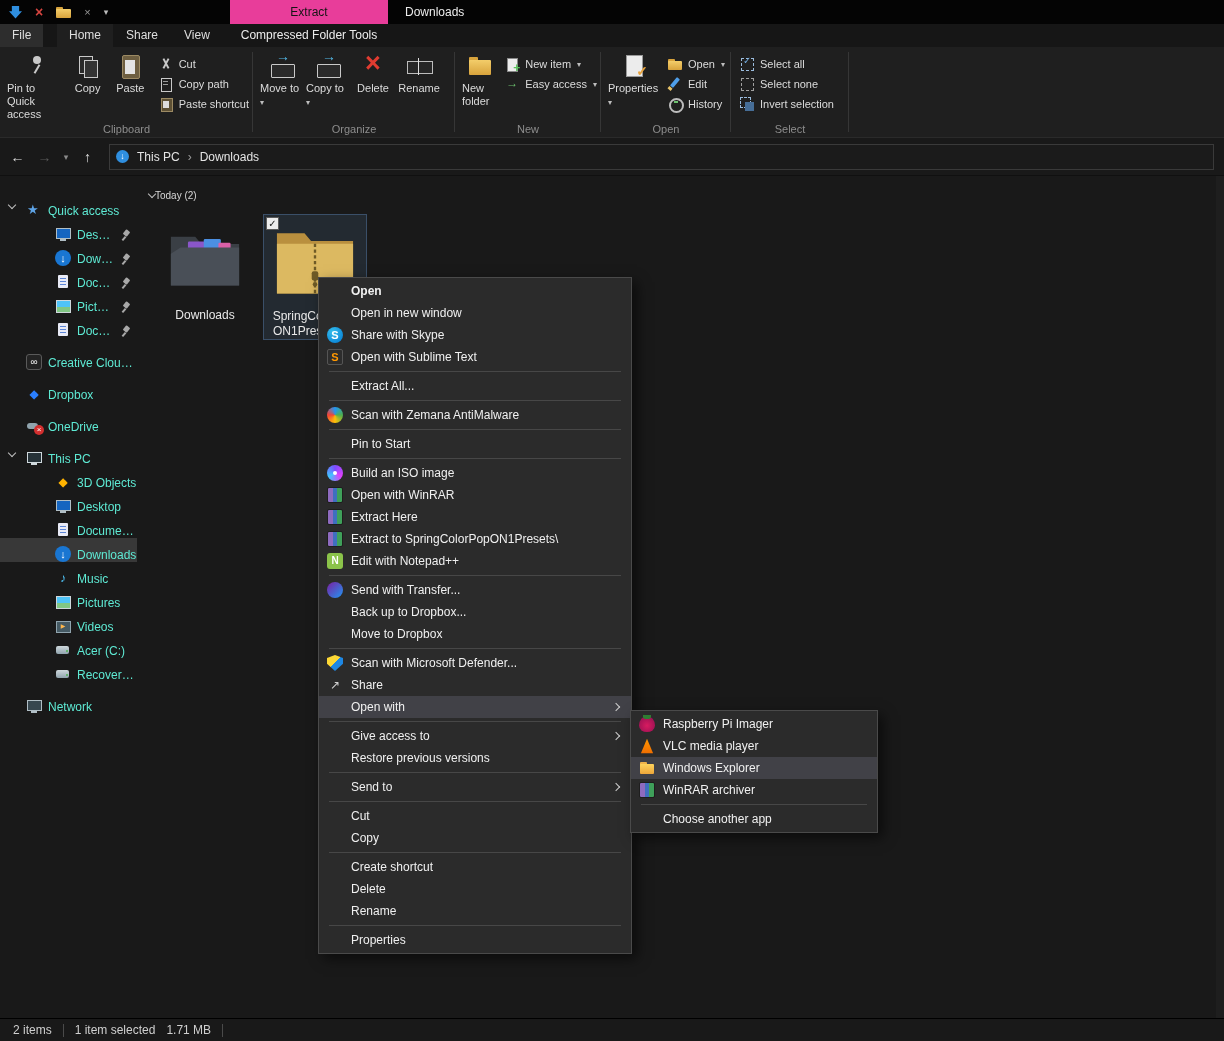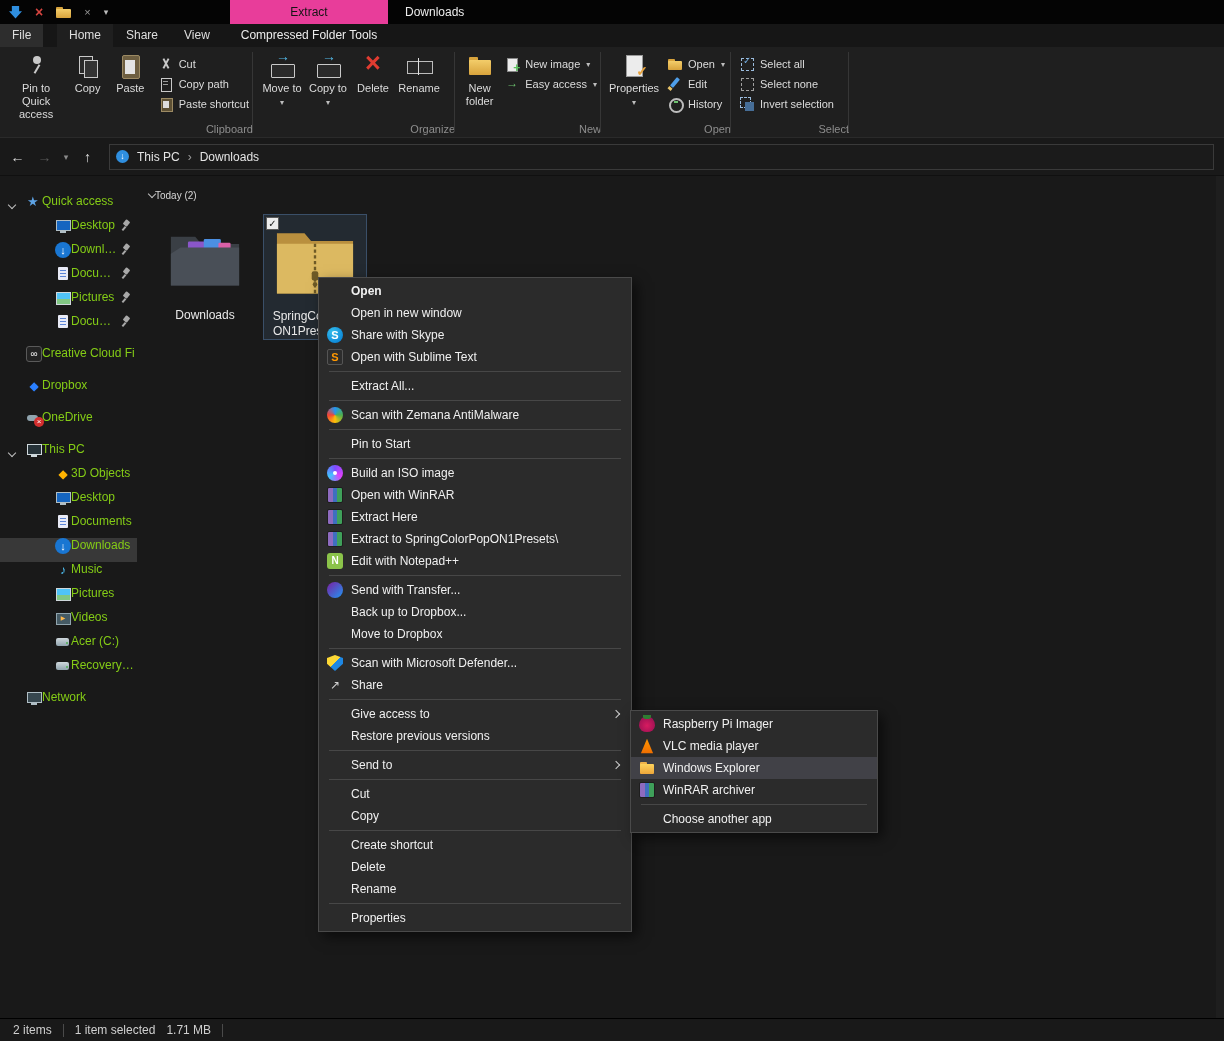--- a/index.html
+++ b/index.html
@@ -27,22 +27,22 @@
   .t-share{left:114px}
   .t-view{left:172px}
   .t-ctx{left:230px;width:158px;padding:0;text-align:center;color:#ececec}
 
   
   .ribbon{position:absolute;left:0;top:47px;right:0;height:91px;background:#1f1f1f;border-bottom:1px solid #2a2a2a;display:flex}
   .rgroup{position:relative;height:100%}
   .rgroup::after{content:"";position:absolute;right:0;top:5px;bottom:5px;width:1px;background:#363636}
   .g-clipboard{width:253px}.g-organize{width:202px}.g-new{width:146px}.g-open{width:130px}.g-select{width:118px}
   .grow{display:flex;align-items:flex-start;padding:4px 4px 0 6px}
-  .glabel{position:absolute;left:0;right:0;bottom:2px;text-align:right;color:#8d8d8d;font-size:11px}
-  .bigbtn{display:flex;flex-direction:column;align-items:center;text-align:center;padding:2px 1px;color:#dcdcdc;font-size:11px;line-height:1.18}
+  .glabel{position:absolute;left:0;right:0;bottom:2px;text-align:center;color:#8d8d8d;font-size:11px}
+  .bigbtn{display:flex;flex-direction:column;align-items:center;text-align:left;padding:2px 1px;color:#dcdcdc;font-size:11px;line-height:1.18}
   .bigbtn .blabel{margin-top:3px}
   .bigbtn.dd .blabel::after{content:" ▾";font-size:8px;color:#bdbdbd}
   .w62{width:62px}.w44{width:44px}.w46{width:46px}.w48{width:48px}.w54{width:54px}
   .smallcol{display:flex;flex-direction:column;gap:4px;padding-top:5px;margin-left:6px}
   .smallbtn{display:flex;align-items:center;gap:5px;color:#dcdcdc;font-size:11px;white-space:nowrap}
   .smallbtn.dd::after{content:"▾";font-size:8px;color:#bdbdbd;margin-left:1px}
   
   .ri{width:30px;height:26px;position:relative}
   .ri-pin::before{content:"";position:absolute;left:12px;top:3px;width:8px;height:8px;border-radius:50%;background:#c9c9c9}
   .ri-pin::after{content:"";position:absolute;left:15px;top:11px;width:2px;height:10px;background:#c9c9c9;transform:rotate(30deg)}
@@ -87,21 +87,21 @@
   .navbtn{width:27px;text-align:center;font-size:14px;color:#e0e0e0}
   .navbtn.dim{color:#5a5a5a}
   .navbtn.small{width:16px;font-size:9px;color:#8a8a8a}
   .addrbox{flex:1;height:26px;margin-left:8px;border:1px solid #3a3a3a;background:#1b1b1b;display:flex;align-items:center;padding:0 6px;gap:6px}
   .bc-ico{width:13px;height:13px;border-radius:50%;background:#2f8fe0;color:#fff;font-size:9px;text-align:center;line-height:13px;flex:0 0 13px}
   .crumb{color:#e4e4e4;padding:0 2px}
   .crumb-sep{color:#9a9a9a;font-size:12px}
 
   
   .sidebar{position:absolute;left:0;top:176px;width:137px;bottom:23px;background:#191919;padding-top:18px;overflow:hidden}
-  .srow{position:relative;height:24px;display:flex;align-items:flex-start;padding-left:26px;color:#84cc16;white-space:nowrap}
+  .srow{position:relative;height:24px;display:flex;align-items:flex-end;gap:6px;padding-left:26px;color:#5eead4;white-space:nowrap}
   .srow.lvl-1{padding-left:55px}
   .srow.gap{margin-top:8px}
   .srow.selected{background:#383838}
   .srow .chev{display:none;position:absolute;left:9px;top:8px;width:6px;height:6px;border-right:1.3px solid #c0c0c0;border-bottom:1.3px solid #c0c0c0;transform:rotate(45deg)}
   .srow.chevron .chev{display:block}
   .slabel{flex:1;overflow:hidden;text-overflow:ellipsis}
   .pinmark{display:none;position:relative;width:12px;height:14px;margin-left:auto;margin-right:4px;flex:0 0 12px}
   .srow.pinned .pinmark{display:block}
   .pinmark::before{content:"";position:absolute;left:3px;top:2px;width:5px;height:6px;background:#a8a8a8;border-radius:1px;transform:rotate(40deg)}
   .pinmark::after{content:"";position:absolute;left:2px;top:8px;width:2px;height:5px;background:#a8a8a8;transform:rotate(40deg)}
@@ -263,21 +263,21 @@
 
   <div class="rgroup g-new">
     <div class="grow">
       <div class="bigbtn w46">
         <span class="ri ri-newfolder"></span>
         <span class="blabel">New folder</span>
       </div>
       <div class="smallcol">
         <div class="smallbtn dd">
             <span class="si2 s-newitem"></span>
-            <span>New image</span>
+            <span>New item</span>
           </div>
         <div class="smallbtn dd">
             <span class="si2 s-easy"></span>
             <span>Easy access</span>
           </div>
       </div>
     </div>
     <div class="glabel">New</div>
   </div>
 
@@ -588,20 +588,25 @@
     <div class="mrow">
       <span class="mi icon i-defender"></span>
       <span class="mlabel">Scan with Microsoft Defender...</span>
 
     </div>
     <div class="mrow">
       <span class="mi icon i-share"></span>
       <span class="mlabel">Share</span>
 
     </div>
+    <div class="mrow highlighted has-sub">
+      <span class="mi icon i-none"></span>
+      <span class="mlabel">Open with</span>
+      <span class="subarrow"></span>
+    </div>
     <div class="msep"></div>
     <div class="mrow has-sub">
       <span class="mi icon i-none"></span>
       <span class="mlabel">Give access to</span>
       <span class="subarrow"></span>
     </div>
     <div class="mrow">
       <span class="mi icon i-none"></span>
       <span class="mlabel">Restore previous versions</span>
 

